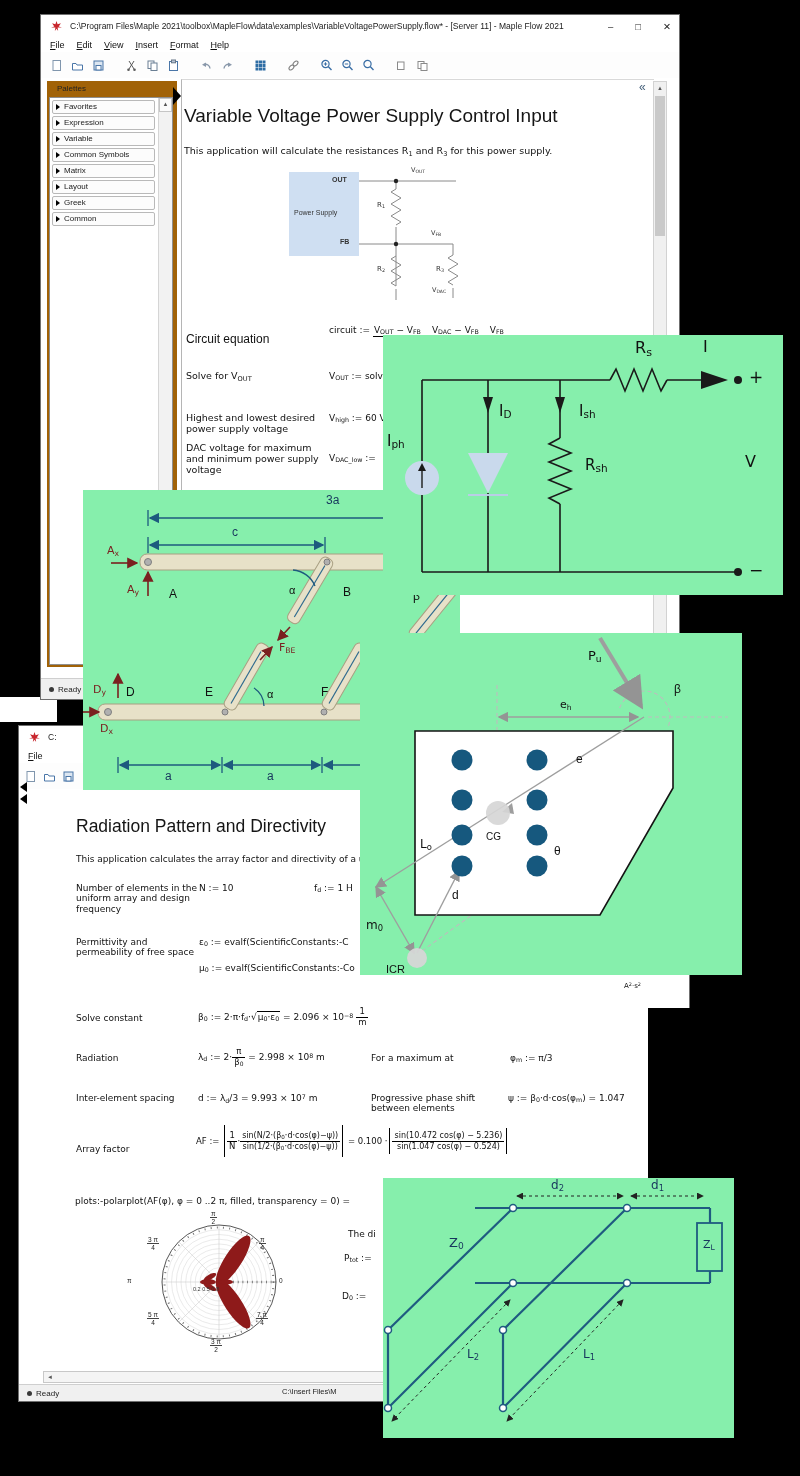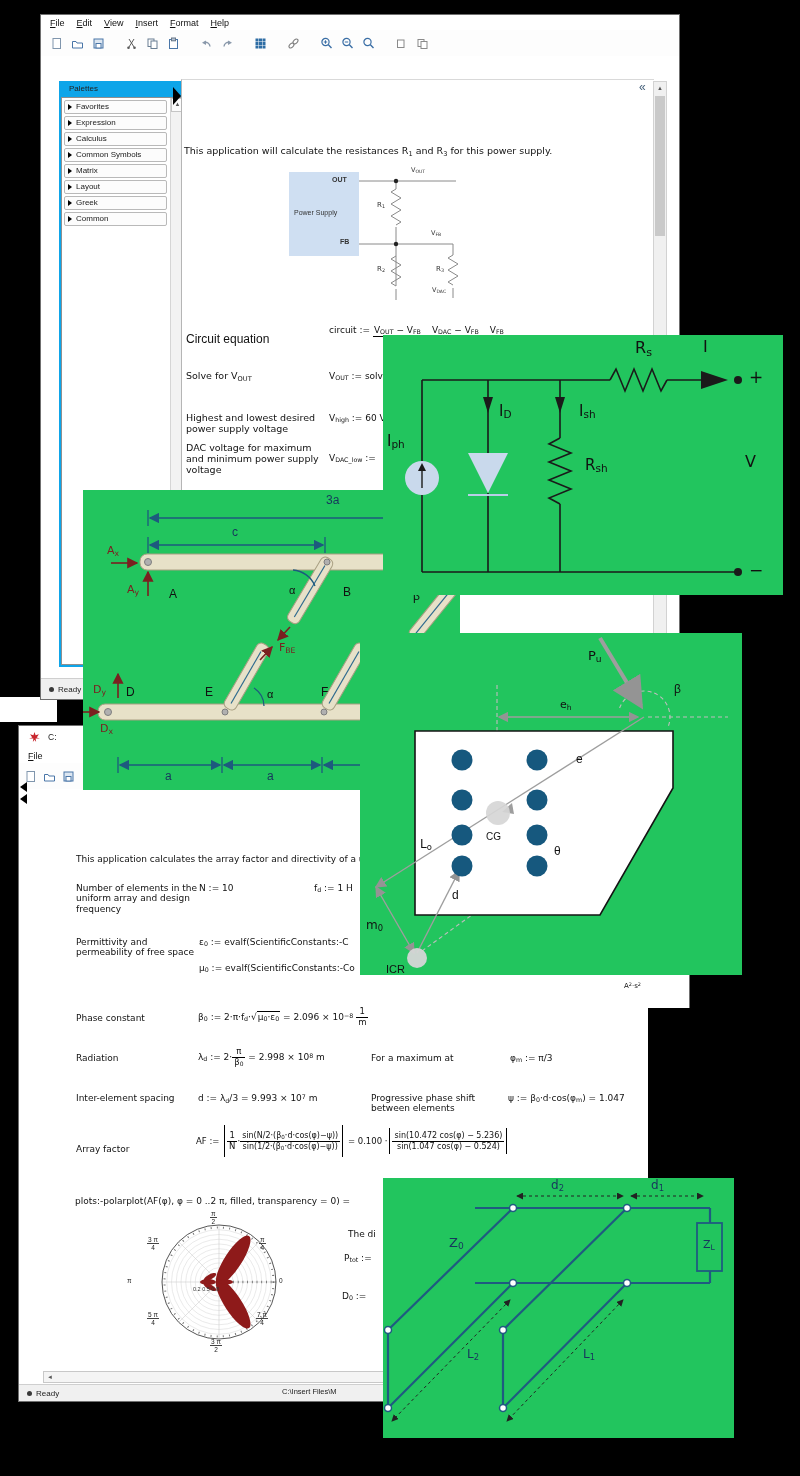--- a/index.html
+++ b/index.html
@@ -1,20 +1,20 @@
 <!DOCTYPE html>
 <html><head>
 <meta charset="utf-8">
 <style>
   html,body{margin:0;padding:0}
   body{width:800px;height:1476px;background:#000;position:relative;overflow:hidden;
        font-family:"Liberation Sans",sans-serif;color:#111}
   .abs{position:absolute}
   .win{position:absolute;background:#fff;border:1px solid #6f6f6f;box-sizing:border-box}
-  .panel{position:absolute;background:#22c55e}
+  .panel{position:absolute;background:#86efac}
   .lb{position:absolute;white-space:nowrap;line-height:1.15}
   .titlebar{height:22px;display:flex;align-items:center;gap:6px;padding:0 8px;font-size:8.5px;background:#fff;color:#1a1a1a}
   .tctl{margin-left:auto;display:flex;gap:22px;font-size:9.5px;color:#222;align-items:center}
   .menubar{height:15px;display:flex;gap:12px;padding:0 9px;font-size:9px;align-items:center;background:#fff}
   .menubar span{display:inline-block}
   .menubar span::first-letter{text-decoration:underline}
   .toolbar{height:26px;display:flex;align-items:center;gap:6px;padding:0 8px;background:#fdfdfd}
   .tbi{width:15px;height:15px;display:inline-flex;align-items:center;justify-content:center}
   .tsep{width:6px}
   .pal-row{height:12.5px;border:1px solid #b9b9b9;border-radius:2px;background:#fcfcfc;margin:1.5px 2px;
@@ -36,20 +36,33 @@
   sub{font-size:70%;vertical-align:-20%}
   sup{font-size:70%;vertical-align:30%}
   .hnd-l{width:0;height:0;border-right:7px solid #000;border-top:5px solid transparent;border-bottom:5px solid transparent}
 </style>
 </head>
 <body>
 
 <div class="abs" style="left:0;top:697px;width:57px;height:25px;background:#fff"></div>
 
 <div class="win" style="left:40px;top:14px;width:640px;height:686px;z-index:1">
+  <div class="titlebar">
+    <span class="tbi">
+      <svg width="11" height="11" viewBox="0 0 10 10">
+          <path d="M5 0 L6 3 L9 2 L7 5 L10 6 L6 6 L6.5 9 L5 7 L3.5 9 L4 6 L0 6 L3 5 L1 2 L4 3 Z" fill="#c8252c"></path>
+        </svg>
+    </span>
+    <span style="overflow:hidden;max-width:510px">C:\Program Files\Maple 2021\toolbox\MapleFlow\data\examples\VariableVoltagePowerSupply.flow* - [Server 11] - Maple Flow 2021</span>
+    <span class="tctl">
+      <span>–</span>
+      <span>□</span>
+      <span>✕</span>
+    </span>
+  </div>
   <div class="menubar">
     <span>File</span>
     <span>Edit</span>
     <span>View</span>
     <span>Insert</span>
     <span>Format</span>
     <span>Help</span>
   </div>
   <div class="toolbar">
     <span class="tbi">
@@ -154,35 +167,35 @@
         </svg>
       </span>
     <span class="tbi">
         <svg width="13" height="13">
           <rect x="2" y="2.5" width="6" height="7" fill="#fff" stroke="#8a8a8a"></rect>
           <rect x="5" y="4.5" width="6" height="7" fill="#fff" stroke="#8a8a8a"></rect>
         </svg>
       </span>
   </div>
 
-  <div class="abs" style="left:18px;top:66px;width:130px;height:586px;background:#0ea5e9">
+  <div class="abs" style="left:6px;top:66px;width:130px;height:586px;background:#a16207">
     <div class="lb" style="left:10px;top:3px;font-size:8px;color:#222">Palettes</div>
     <div class="abs" style="left:2px;top:16px;width:122px;height:566px;border:1px solid #8f8f8f;background:#fff">
       <div style="padding-right:15px">
         <div class="pal-row">
             <span class="tri-r"></span>
             <span>Favorites</span>
           </div>
         <div class="pal-row">
             <span class="tri-r"></span>
             <span>Expression</span>
           </div>
         <div class="pal-row">
             <span class="tri-r"></span>
-            <span>Calculus</span>
+            <span>Variable</span>
           </div>
         <div class="pal-row">
             <span class="tri-r"></span>
             <span>Common Symbols</span>
           </div>
         <div class="pal-row">
             <span class="tri-r"></span>
             <span>Matrix</span>
           </div>
         <div class="pal-row">
@@ -206,20 +219,21 @@
 
   <div class="abs" style="left:132px;top:72px;width:0;height:0;border-left:8px solid #000;border-top:9px solid transparent;border-bottom:9px solid transparent"></div>
 
   <div class="abs" style="left:140px;top:64px;width:472px;height:600px;background:#fff;border-left:1px solid #b5b5b5;border-top:1px solid #d9d9d9"></div>
   <div class="lb" style="left:598px;top:66px;font-size:12px;color:#44607a">«</div>
   <div class="abs" style="left:612px;top:66px;width:14px;height:598px;background:#f0f0f0;border:1px solid #d2d2d2;box-sizing:border-box">
     <div style="font-size:6px;text-align:center;color:#555;line-height:12px">▲</div>
     <div style="position:absolute;left:1px;top:14px;width:10px;height:140px;background:#c9c9c9"></div>
   </div>
 
+  <div class="lb" style="left:143px;top:90px;font-size:19px;color:#151515">Variable Voltage Power Supply Control Input</div>
   <div class="lb m" style="left:143px;top:131px;font-size:9.5px">This application will calculate the resistances R<sub>1</sub> and R<sub>3</sub> for this power supply.</div>
 
   <div class="abs" style="left:215px;top:152px;width:235px;height:148px">
     <svg width="235" height="148" style="position:absolute;left:0;top:0">
       <rect x="33" y="5" width="70" height="84" fill="#cfdff2"></rect>
       <g stroke="#8a8a8a" fill="none" stroke-width="1">
         <path d="M103 14 H200"></path>
           <path d="M103 77 H197"></path>
         <path d="M140 14 V22 M140 60 V77"></path>
         <path d="M140 22 l-5 3 10 6 -10 6 10 6 -10 6 10 6 -5 3"></path>
@@ -298,32 +312,33 @@
           <path d="M4 2 L9 10 M9 2 L4 10" stroke="#5a5a5a" fill="none"></path>
           <circle cx="3.5" cy="10.8" r="1.3" fill="#5a5a5a"></circle>
           <circle cx="9.5" cy="10.8" r="1.3" fill="#5a5a5a"></circle>
         </svg>
       </span>
   </div>
 
   <div class="abs hnd-l" style="left:1px;top:56px"></div>
   <div class="abs hnd-l" style="left:1px;top:68px"></div>
 
+  <div class="lb" style="left:57px;top:90px;font-size:17.5px;color:#151515">Radiation Pattern and Directivity</div>
   <div class="lb m" style="left:57px;top:128px;font-size:9px">This application calculates the array factor and directivity of a unifo</div>
 
   <div class="lb m" style="left:57px;top:157px;font-size:9px">Number of elements in the<br>uniform array and design<br>frequency</div>
   <div class="lb m" style="left:180px;top:157px;font-size:9px">N := 10</div>
   <div class="lb m" style="left:295px;top:157px;font-size:9px">f<sub>d</sub> := 1 H</div>
 
   <div class="lb m" style="left:57px;top:211px;font-size:9px">Permittivity and<br>permeability of free space</div>
   <div class="lb m" style="left:180px;top:211px;font-size:9px">ε<sub>0</sub> := evalf(ScientificConstants:-C</div>
   <div class="lb m" style="left:180px;top:237px;font-size:9px">μ<sub>0</sub> := evalf(ScientificConstants:-Co</div>
   <div class="lb m" style="left:605px;top:256px;font-size:7px">A<sup>2</sup>·s<sup>2</sup></div>
 
-  <div class="lb m" style="left:57px;top:287px;font-size:9px">Phase constant</div>
+  <div class="lb m" style="left:57px;top:287px;font-size:9px">Solve constant</div>
   <div class="lb m" style="left:179px;top:281px;font-size:9px">
     <span>β<sub>0</sub> := 2·π·f<sub>d</sub>·√</span><span class="sqrt">μ<sub>0</sub>·ε<sub>0</sub></span><span> = 2.096 × 10<sup>−8</sup> </span><span class="frac" style="font-size:8.5px"><span class="fn">1</span><span class="fd">m</span></span>
   </div>
 
   <div class="lb m" style="left:57px;top:327px;font-size:9px">Radiation</div>
   <div class="lb m" style="left:179px;top:321px;font-size:9px">
     <span>λ<sub>d</sub> := 2·</span><span class="frac" style="font-size:8.5px"><span class="fn">π</span><span class="fd">β<sub>0</sub></span></span><span> = 2.998 × 10<sup>8</sup> m</span>
   </div>
   <div class="lb m" style="left:352px;top:327px;font-size:9px">For a maximum at</div>
   <div class="lb m" style="left:491px;top:327px;font-size:9px">φ<sub>m</sub> := π/3</div>

